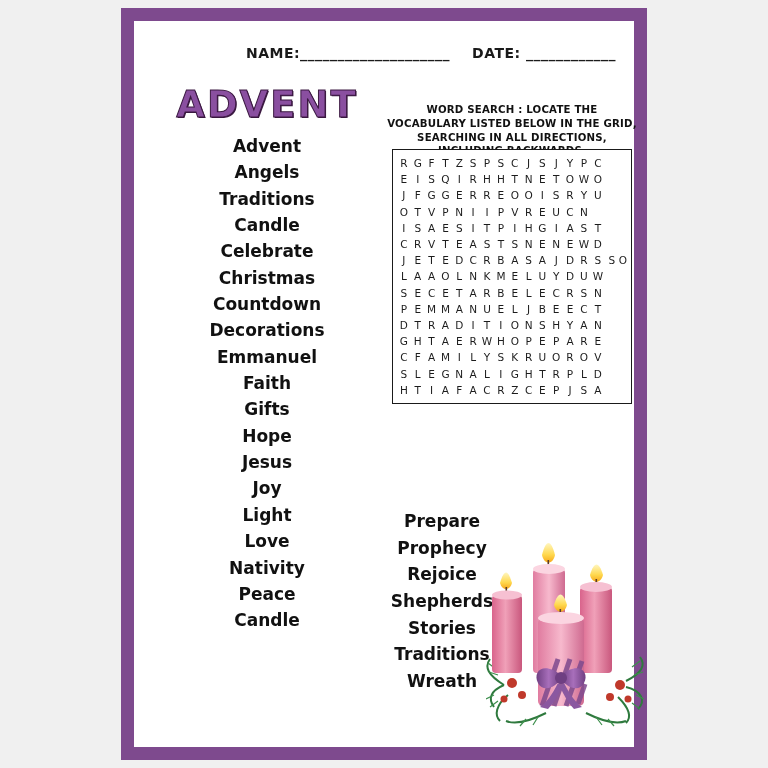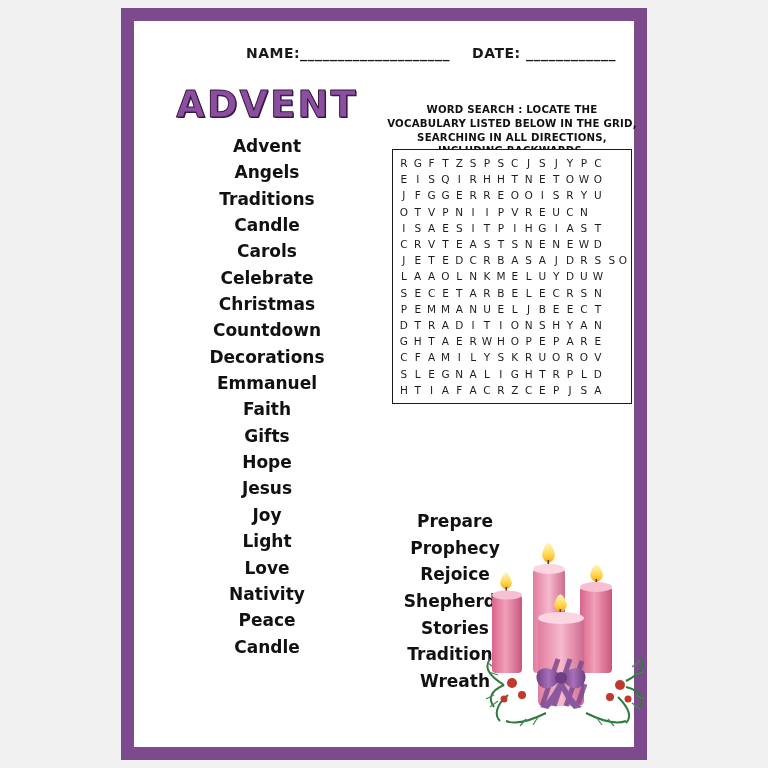--- a/index.html
+++ b/index.html
@@ -89,21 +89,21 @@
     font-family: "DejaVu Sans", sans-serif;
     font-weight: bold;
     font-size: 17px;
     line-height: 1.55;
     color: #111;
   }
   .wordlist div { white-space: nowrap; }
 
   .wordlist-2 {
     position: absolute;
-    left: 261px;
+    left: 248px;
     top: 487px;
     width: 120px;
     text-align: center;
     font-family: "DejaVu Sans", sans-serif;
     font-weight: bold;
     font-size: 17px;
     line-height: 1.57;
     color: #111;
   }
   .wordlist-2 div { white-space: nowrap; }
@@ -156,21 +156,20 @@
 
     <div class="title">ADVENT</div>
 
     <div class="instructions">WORD SEARCH : LOCATE THE VOCABULARY LISTED BELOW IN THE GRID, SEARCHING IN ALL DIRECTIONS, INCLUDING BACKWARDS.</div>
 
     <div class="wordlist">
         <div>Advent</div>
         <div>Angels</div>
         <div>Traditions</div>
         <div>Candle</div>
-        <div>Carols</div>
         <div>Celebrate</div>
         <div>Christmas</div>
         <div>Countdown</div>
         <div>Decorations</div>
         <div>Emmanuel</div>
         <div>Faith</div>
         <div>Gifts</div>
         <div>Hope</div>
         <div>Jesus</div>
         <div>Joy</div>

